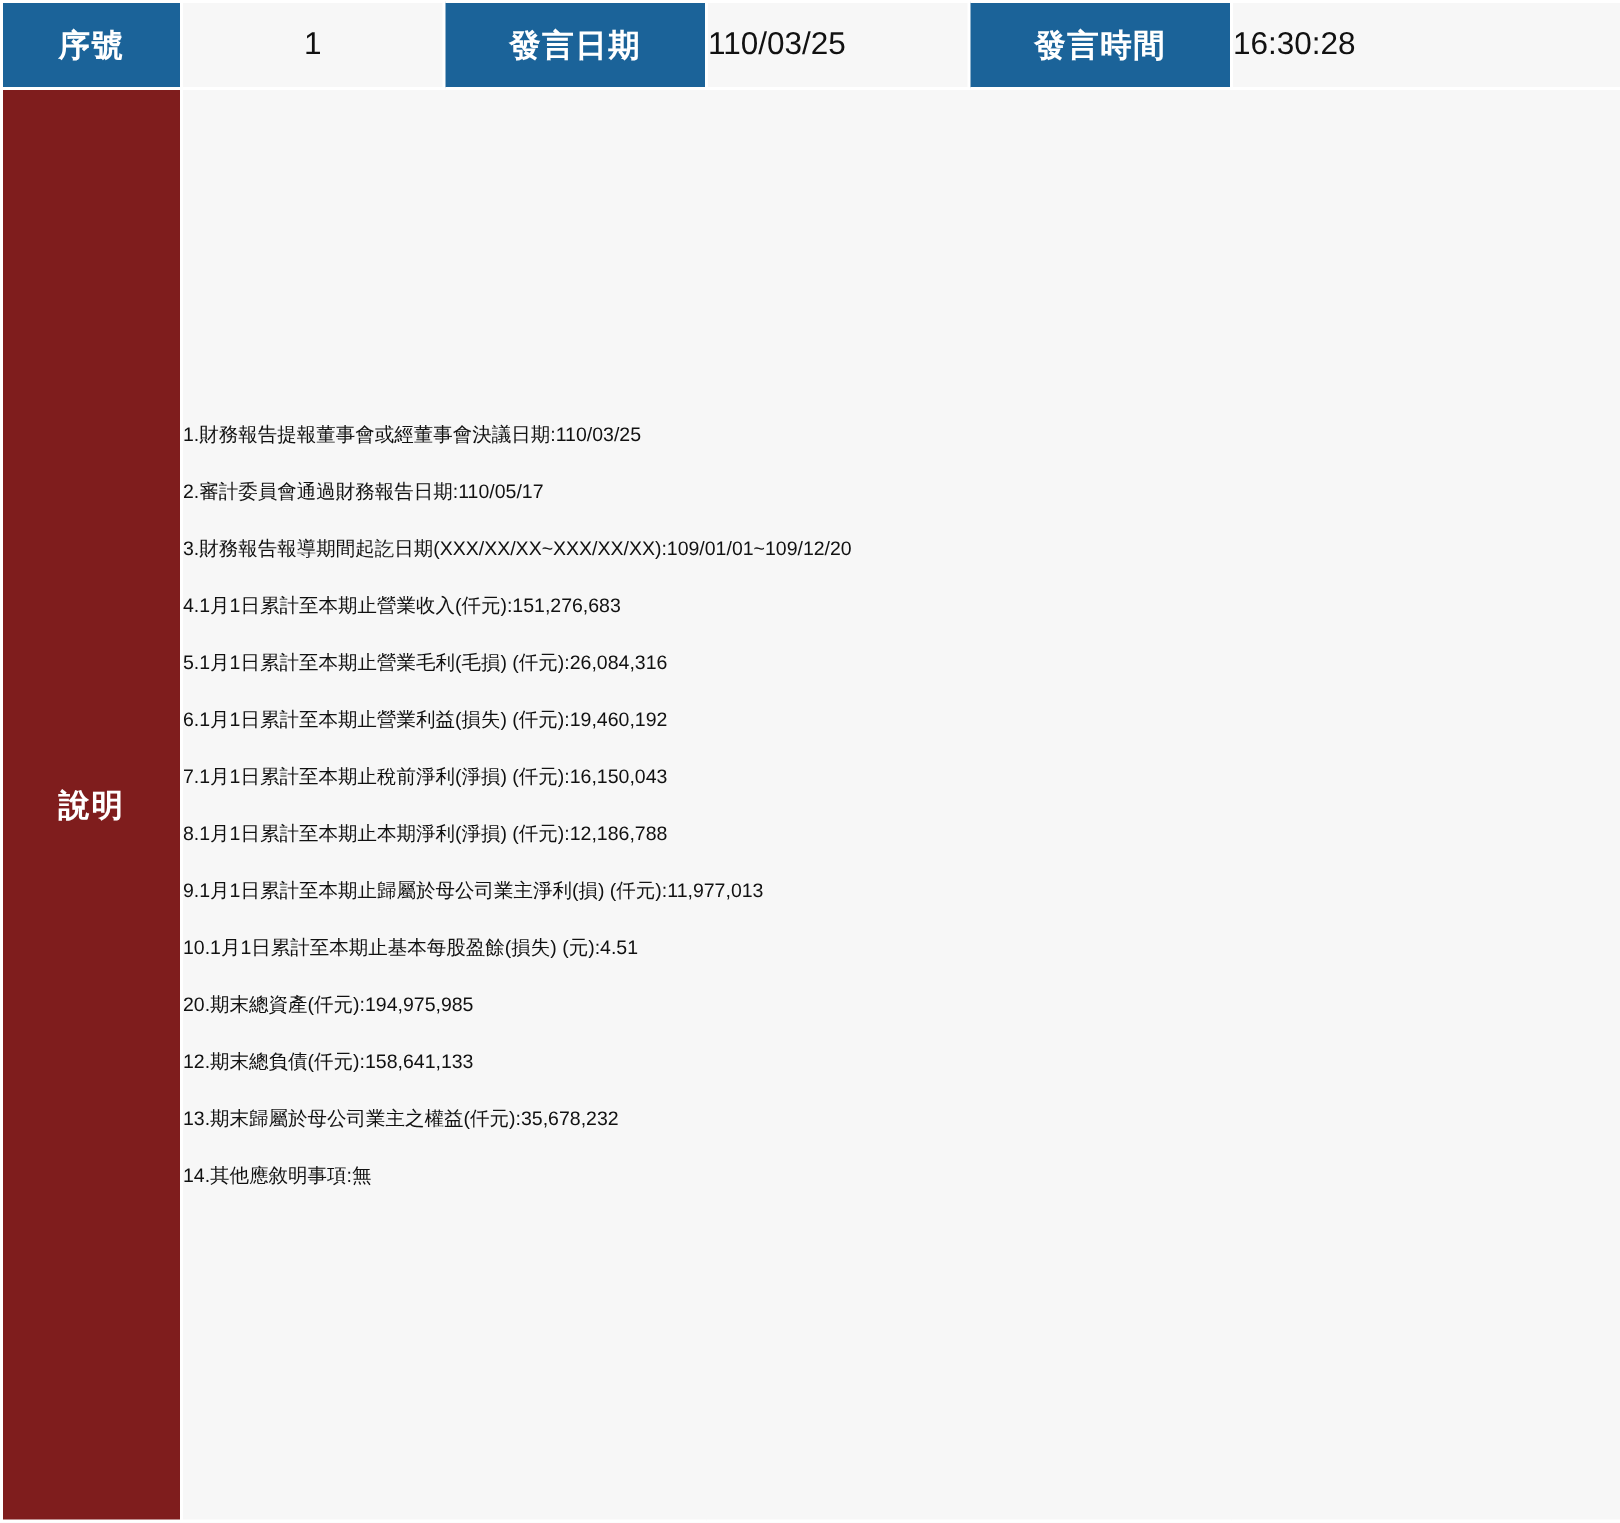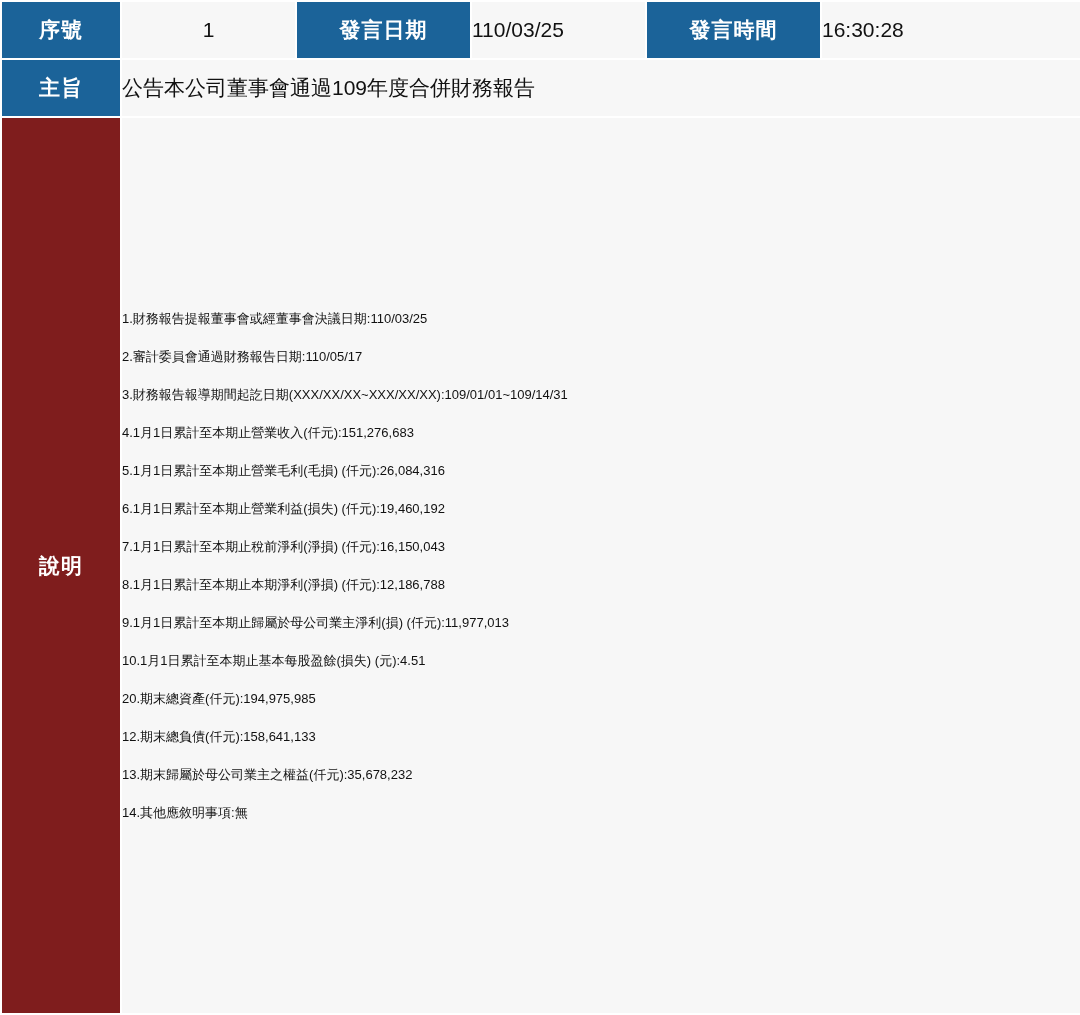--- a/index.html
+++ b/index.html
@@ -95,30 +95,26 @@
     <tbody>
       <tr>
         <td class="hdr">序號</td>
         <td class="val center">1</td>
         <td class="hdr">發言日期</td>
         <td class="val">110/03/25</td>
         <td class="hdr">發言時間</td>
         <td class="val">16:30:28</td>
       </tr>
       <tr>
-        <td class="hdr">主旨</td>
-        <td class="val" colspan="5">公告本公司董事會通過109年度合併財務報告</td>
-      </tr>
-      <tr>
         <td class="hdr-tall">說明</td>
         <td class="desc-cell" colspan="5">
           <ul class="desc-list">
             <li>1.財務報告提報董事會或經董事會決議日期:110/03/25</li>
             <li>2.審計委員會通過財務報告日期:110/05/17</li>
-            <li>3.財務報告報導期間起訖日期(XXX/XX/XX~XXX/XX/XX):109/01/01~109/14/31</li>
+            <li>3.財務報告報導期間起訖日期(XXX/XX/XX~XXX/XX/XX):109/01/01~109/12/20</li>
             <li>4.1月1日累計至本期止營業收入(仟元):151,276,683</li>
             <li>5.1月1日累計至本期止營業毛利(毛損) (仟元):26,084,316</li>
             <li>6.1月1日累計至本期止營業利益(損失) (仟元):19,460,192</li>
             <li>7.1月1日累計至本期止稅前淨利(淨損) (仟元):16,150,043</li>
             <li>8.1月1日累計至本期止本期淨利(淨損) (仟元):12,186,788</li>
             <li>9.1月1日累計至本期止歸屬於母公司業主淨利(損) (仟元):11,977,013</li>
             <li>10.1月1日累計至本期止基本每股盈餘(損失) (元):4.51</li>
             <li>20.期末總資產(仟元):194,975,985</li>
             <li>12.期末總負債(仟元):158,641,133</li>
             <li>13.期末歸屬於母公司業主之權益(仟元):35,678,232</li>

